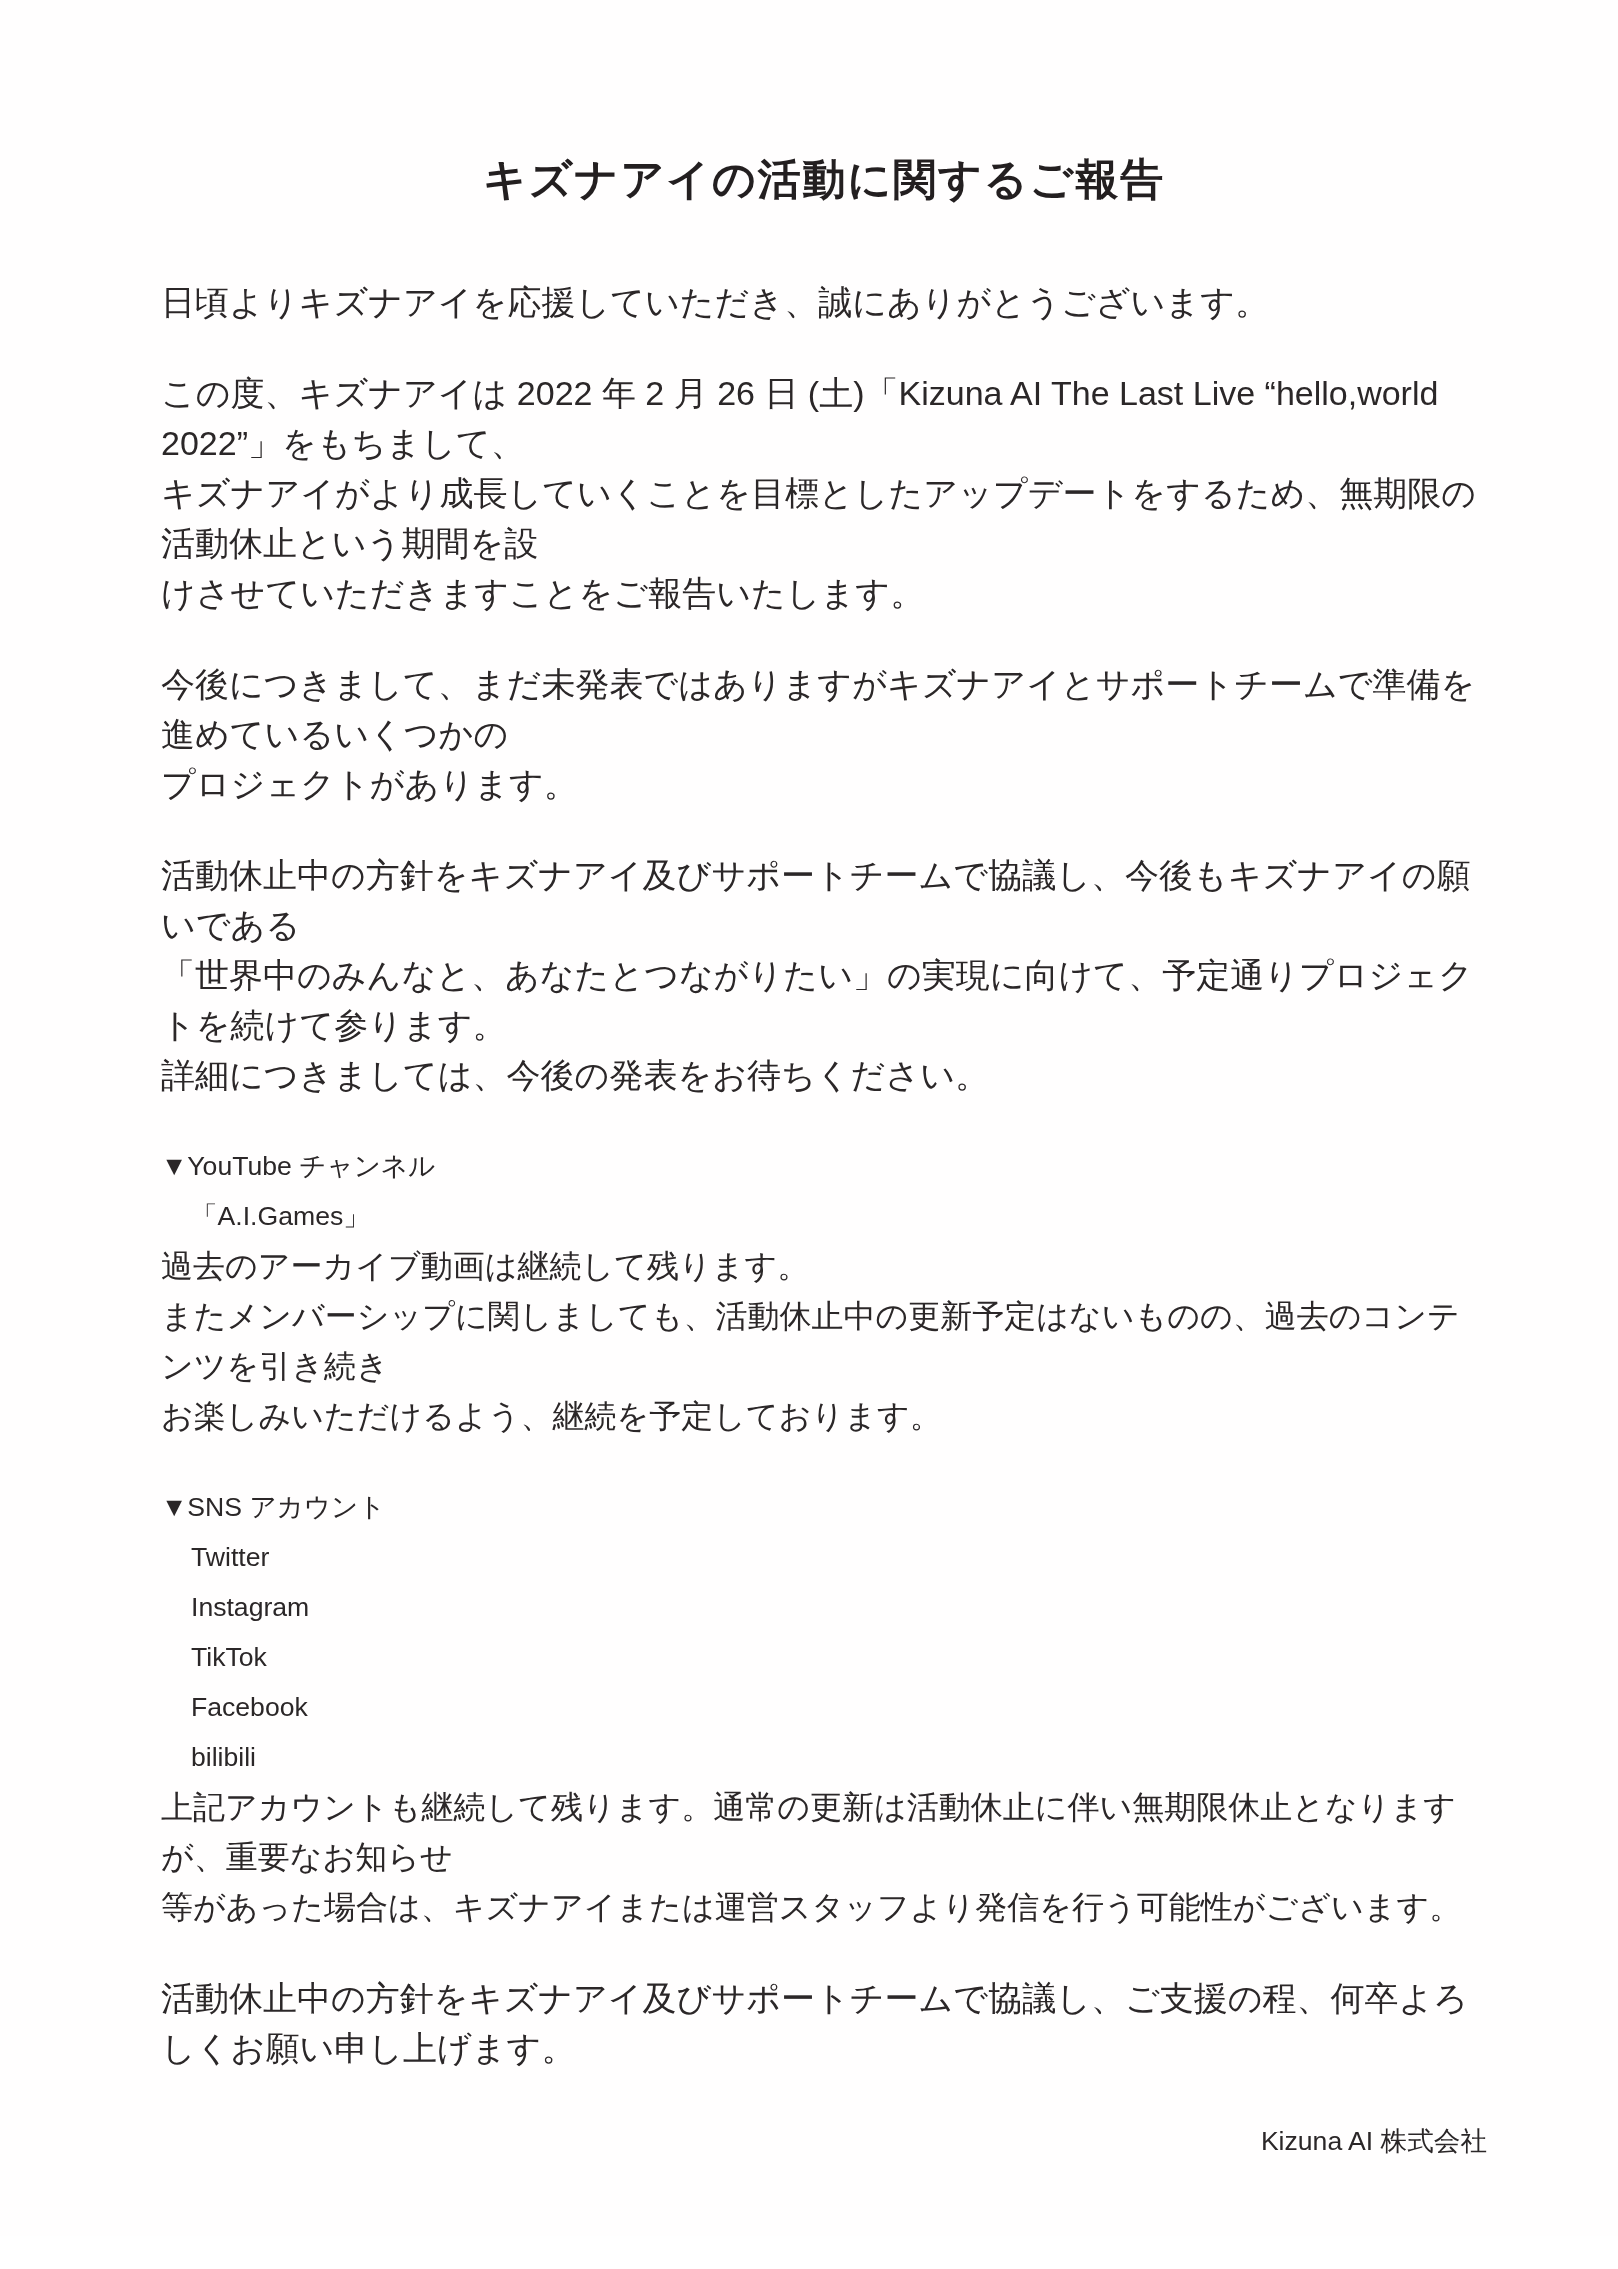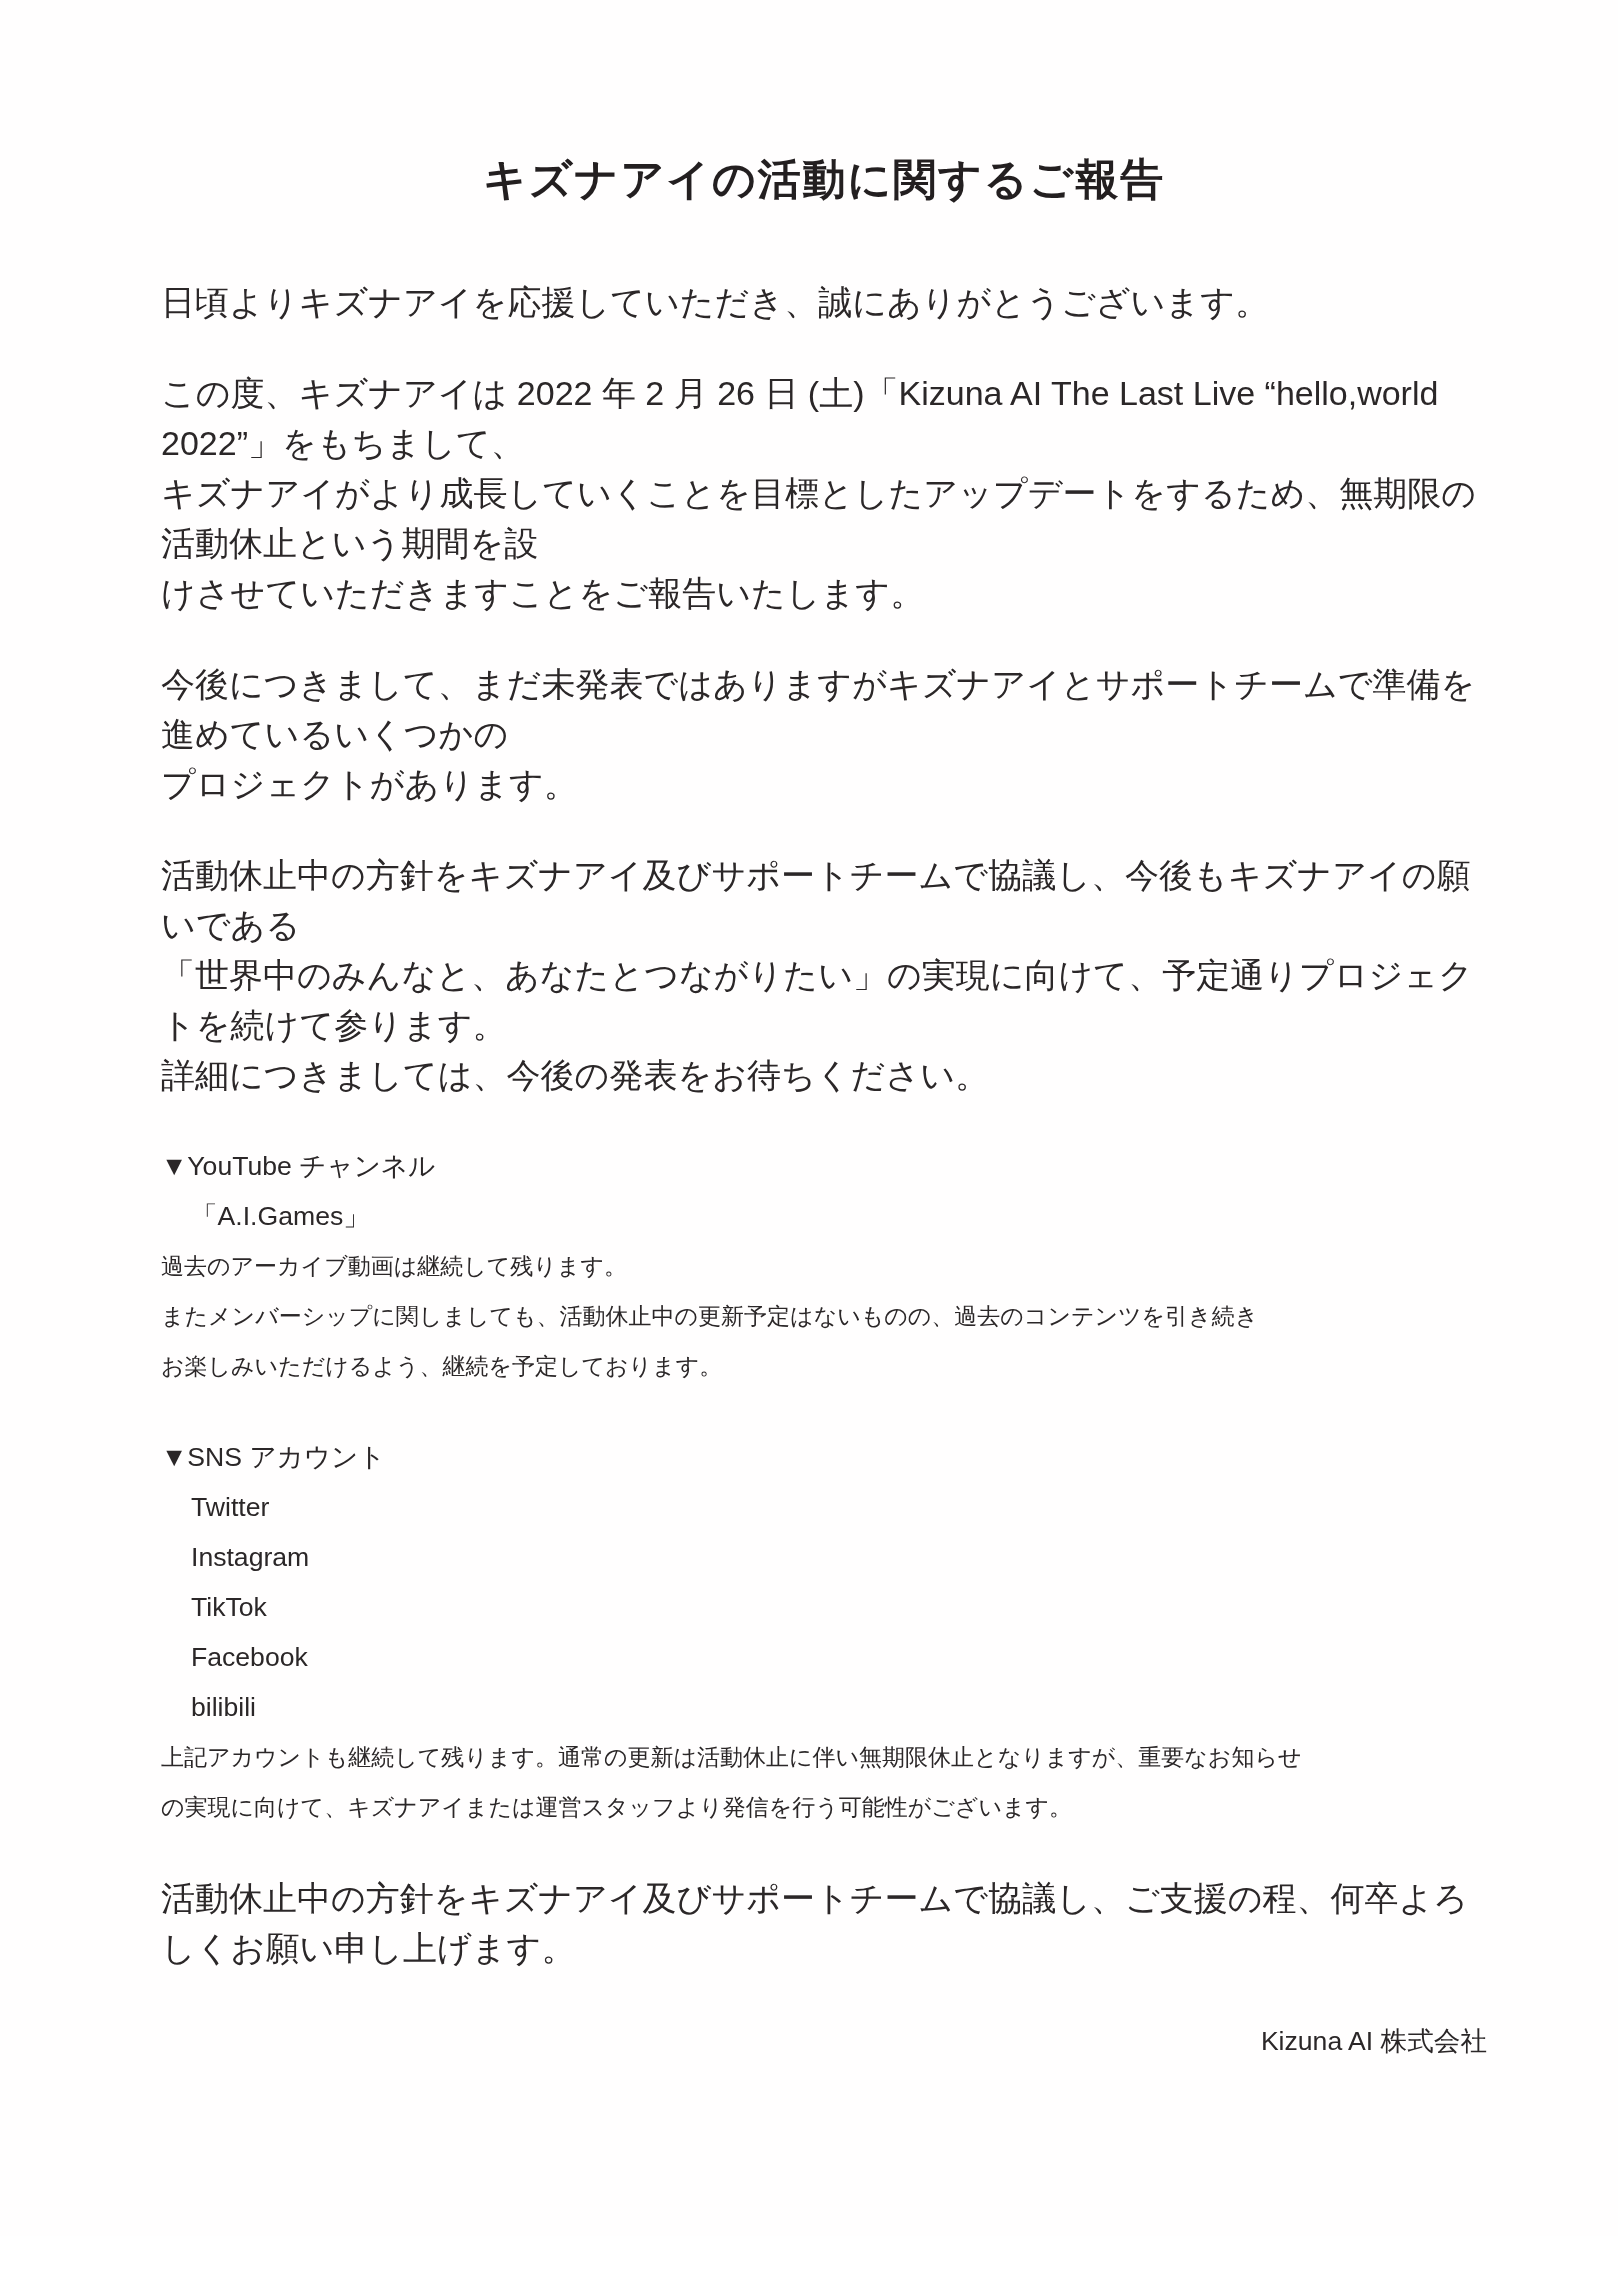--- a/index.html
+++ b/index.html
@@ -40,21 +40,21 @@
   .section-heading {
     font-size: 26.6px;
     line-height: 50px;
   }
   .list-item {
     font-size: 26.6px;
     line-height: 50px;
     padding-left: 30px;
   }
   .section-note {
-    font-size: 23px;
+    font-size: 32px;
     line-height: 50px;
     white-space: pre-line;
   }
   .signature {
     margin-top: 43px;
     text-align: right;
   }
   .signature div {
     font-size: 26.6px;
     line-height: 50px;
@@ -91,21 +91,21 @@
   </div>
 
   <div class="section">
     <div class="section-heading">▼SNS アカウント</div>
     <div class="list-item">Twitter</div>
     <div class="list-item">Instagram</div>
     <div class="list-item">TikTok</div>
     <div class="list-item">Facebook</div>
     <div class="list-item">bilibili</div>
     <div class="section-note">上記アカウントも継続して残ります。通常の更新は活動休止に伴い無期限休止となりますが、重要なお知らせ
-の実現に向けて、キズナアイまたは運営スタッフより発信を行う可能性がございます。</div>
+等があった場合は、キズナアイまたは運営スタッフより発信を行う可能性がございます。</div>
   </div>
 
   <p class="para">活動休止中の方針をキズナアイ及びサポートチームで協議し、ご支援の程、何卒よろしくお願い申し上げます。</p>
 
   <div class="signature">
     <div>Kizuna AI 株式会社</div>
   </div>
 
 </div>
 

